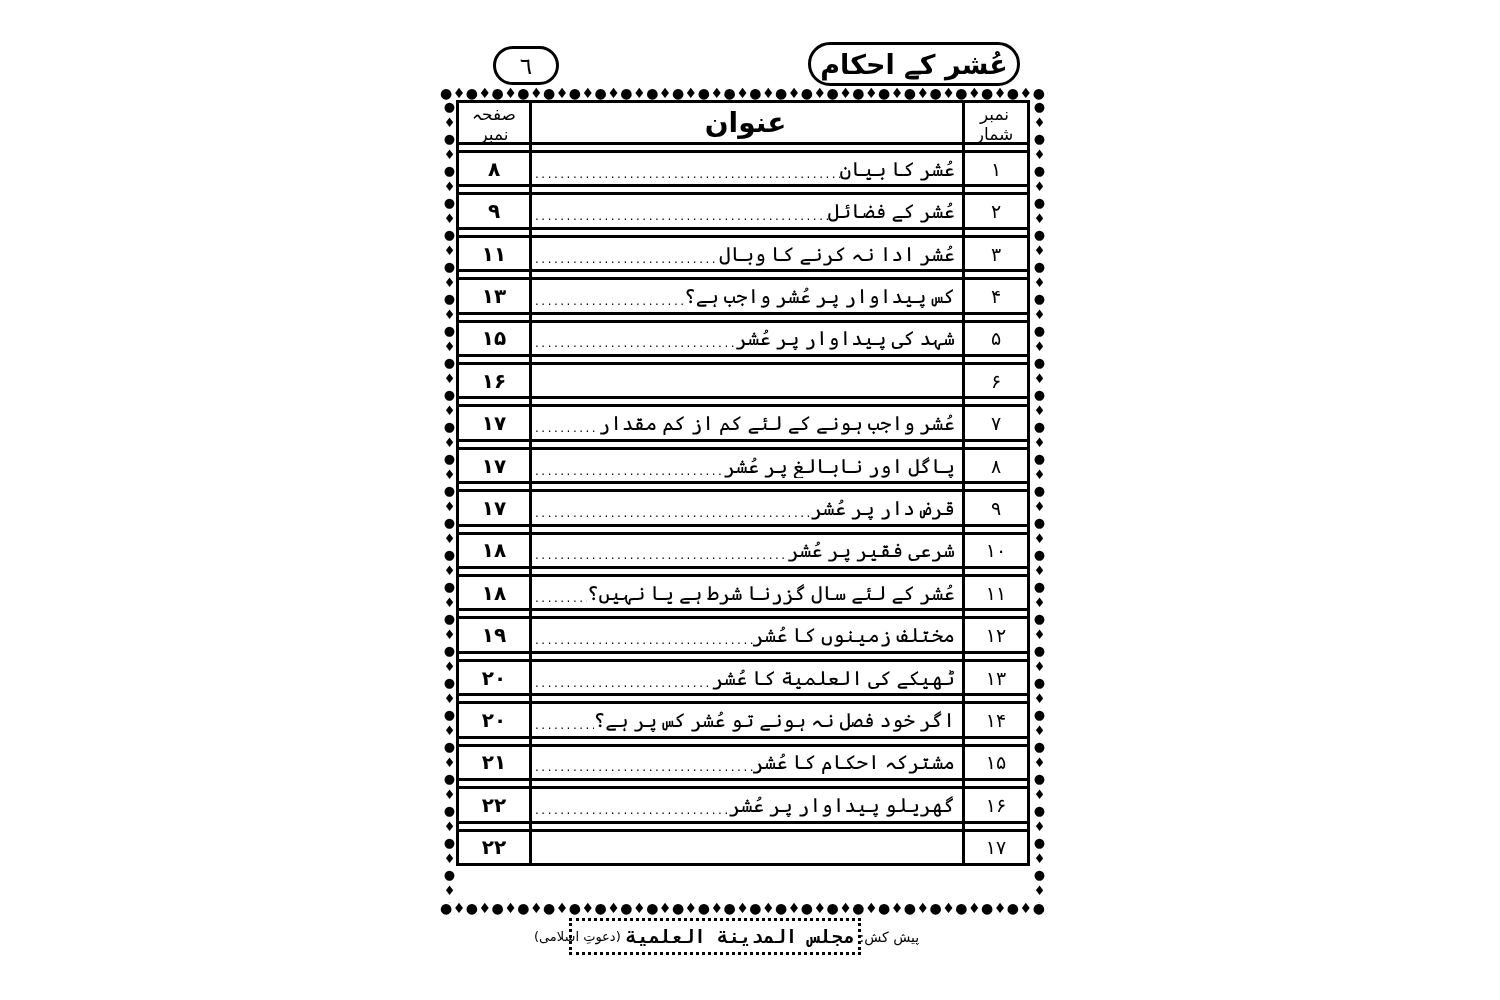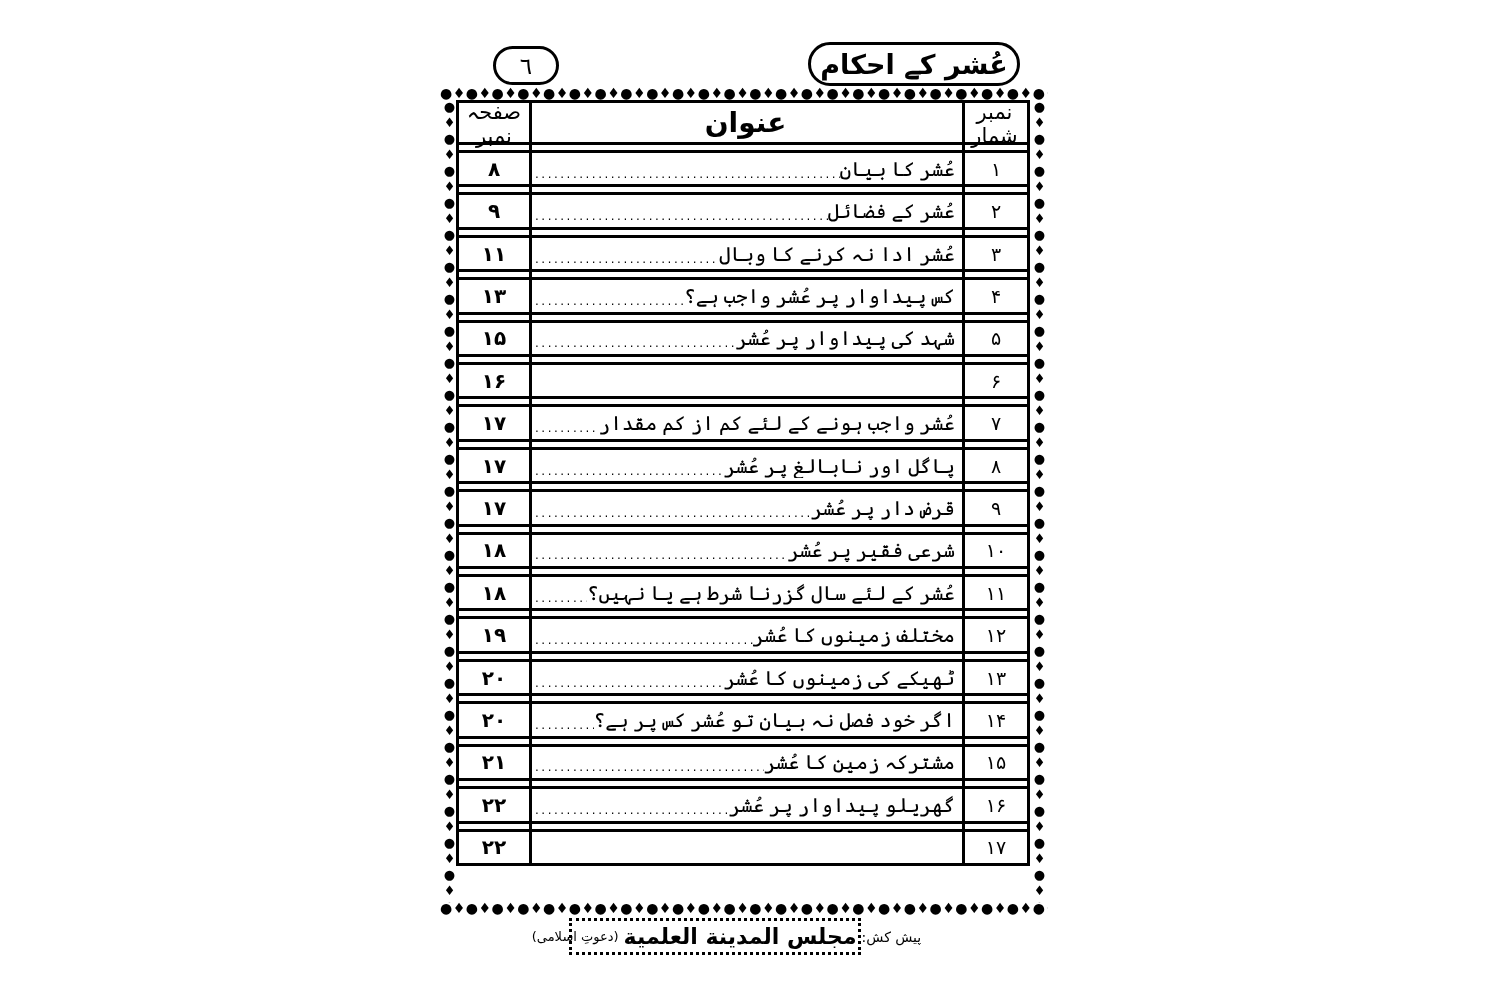--- a/index.html
+++ b/index.html
@@ -58,21 +58,21 @@
   #vline-page   { left: 70px; }
 
   #toc-header {
     height: 42px; flex: none;
     display: flex; direction: rtl; align-items: center;
     border-bottom: 3px solid #000;
   }
   .col-serial { width: 65px; flex: none; text-align: center; }
   .col-title  { flex: 1; text-align: center; }
   .col-page   { width: 70px; flex: none; text-align: center; }
-  #toc-header .col-serial, #toc-header .col-page { font-size: 21px; padding-top: 2px; }
+  #toc-header .col-serial, #toc-header .col-page { font-size: 17px; padding-top: 2px; }
   #toc-header .col-title { font-size: 28px; font-weight: bold; }
 
   #toc-rows { flex: 1; display: flex; flex-direction: column; }
   .toc-row {
     flex: 1; margin-top: 5px;
     border-top: 3px solid #000; border-bottom: 3px solid #000;
     display: flex; direction: rtl; align-items: center;
     overflow: hidden;
   }
   .toc-row:last-child { border-bottom: none; }
@@ -91,21 +91,21 @@
   .cell-page { width: 70px; flex: none; text-align: center; font-size: 20px; font-weight: bold; }
 
   
   #footer-box {
     position: absolute; left: 569px; top: 918px; width: 292px; height: 37px;
     border: 3px dotted #000; background: #fff;
     display: flex; align-items: center; justify-content: center; gap: 5px;
     direction: rtl; white-space: nowrap;
   }
   #footer-box .prefix    { font-size: 14px; }
-  #footer-box .publisher { font-size: 22px; font-weight: bold; }
+  #footer-box .publisher { font-size: 19px; font-weight: bold; font-family: Liberation Mono, monospace; }
   #footer-box .suffix    { font-size: 13px; margin-left: 23px; }
 </style>
 </head>
 <body>
 
 <div class="pill" id="page-pill">
   <span>٦</span>
 </div>
 
 <div class="pill" id="title-pill">
@@ -232,39 +232,39 @@
     <div class="cell-title">
       <span class="title-text">مختلف زمینوں کا عُشر</span>
       <span class="leader">..........................................................................................................................................................................</span>
     </div>
     <div class="cell-page">۱۹</div>
   </div>
 
   <div class="toc-row">
     <div class="cell-serial">۱۳</div>
     <div class="cell-title">
-      <span class="title-text">ٹھیکے کی زمینوں کا عُشر</span>
+      <span class="title-text">ٹھیکے کی العلمیة کا عُشر</span>
       <span class="leader">..........................................................................................................................................................................</span>
     </div>
     <div class="cell-page">۲۰</div>
   </div>
 
   <div class="toc-row">
     <div class="cell-serial">۱۴</div>
     <div class="cell-title">
-      <span class="title-text">اگر خود فصل نہ بیان تو عُشر کس پر ہے؟</span>
+      <span class="title-text">اگر خود فصل نہ ہونے تو عُشر کس پر ہے؟</span>
       <span class="leader">..........................................................................................................................................................................</span>
     </div>
     <div class="cell-page">۲۰</div>
   </div>
 
   <div class="toc-row">
     <div class="cell-serial">۱۵</div>
     <div class="cell-title">
-      <span class="title-text">مشترکہ زمین کا عُشر</span>
+      <span class="title-text">مشترکہ احکام کا عُشر</span>
       <span class="leader">..........................................................................................................................................................................</span>
     </div>
     <div class="cell-page">۲۱</div>
   </div>
 
   <div class="toc-row">
     <div class="cell-serial">۱۶</div>
     <div class="cell-title">
       <span class="title-text">گھریلو پیداوار پر عُشر</span>
       <span class="leader">..........................................................................................................................................................................</span>

